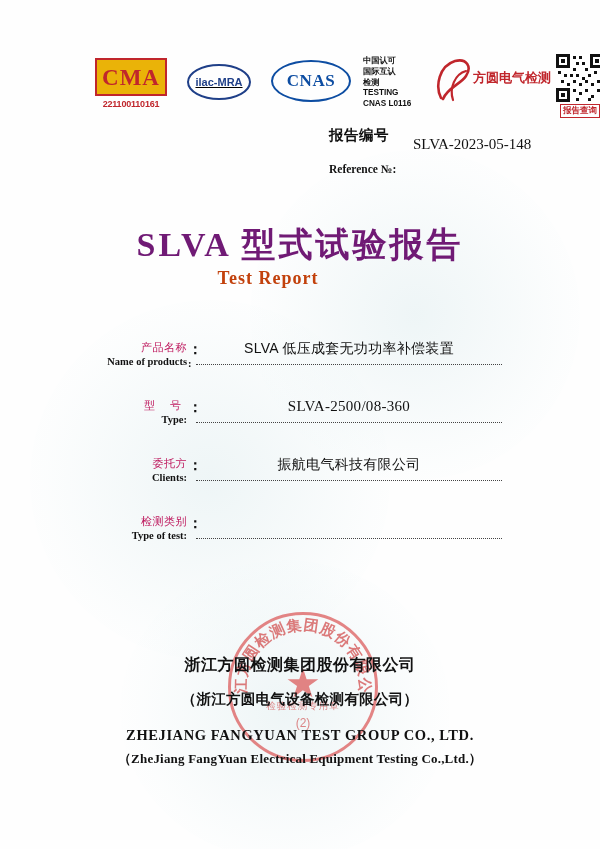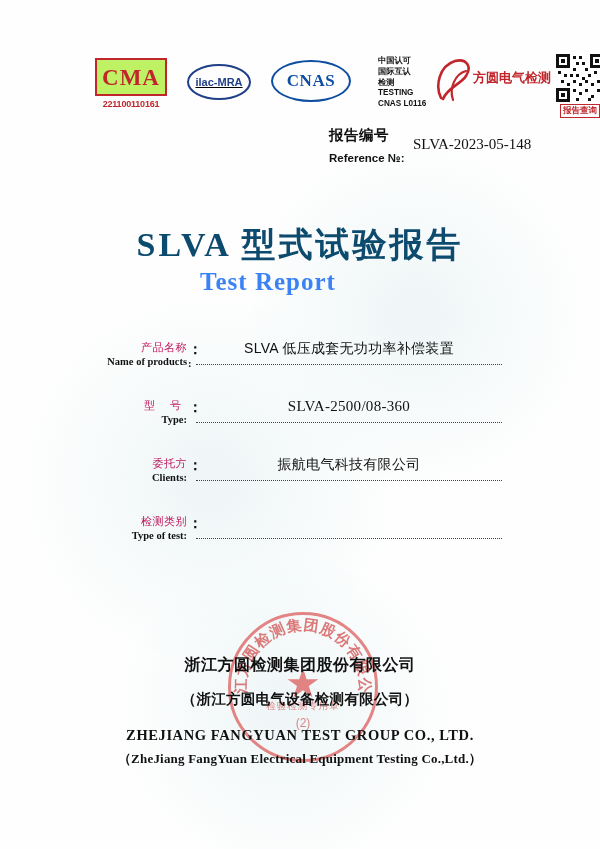--- a/index.html
+++ b/index.html
@@ -54,21 +54,21 @@
     width: 72px;
   }
   .cma-box {
     width: 72px;
     height: 38px;
     border: 2px solid #c0262c;
     box-sizing: border-box;
     display: flex;
     align-items: center;
     justify-content: center;
-    background: #bef264;
+    background: #eab308;
   }
   .cma-text {
     font-family: "Liberation Serif", serif;
     font-weight: bold;
     font-size: 23px;
     color: #c0262c;
     letter-spacing: 1px;
     line-height: 1;
   }
   .cma-num {
@@ -136,21 +136,21 @@
     justify-content: center;
     font-family: "Liberation Serif", serif;
     font-weight: bold;
     font-size: 17px;
     color: #0d4da2;
     letter-spacing: 0.5px;
   }
 
   
   .cnas-txt {
-    left: 283px;
+    left: 268px;
     top: -2px;
     width: 64px;
     font-family: "Liberation Sans", sans-serif;
     font-size: 8.2px;
     line-height: 1.32;
     color: #111;
     font-weight: bold;
   }
 
   
@@ -213,25 +213,25 @@
     width: 200px;
   }
   .refno-label-cn {
     font-family: "Liberation Sans", sans-serif;
     font-weight: bold;
     font-size: 14.5px;
     color: #111;
     letter-spacing: 0.5px;
   }
   .refno-label-en {
-    font-family: Liberation Sans, sans-serif;
+    font-family: Liberation Serif, serif;
     font-weight: bold;
     font-size: 11.5px;
     color: #111;
-    margin-top: 7px;
+    margin-top: 18px;
   }
   .refno-value {
     position: absolute;
     left: 84px;
     top: 10px;
     font-family: "Liberation Serif", serif;
     font-size: 15px;
     color: #111;
     white-space: nowrap;
   }
@@ -240,33 +240,33 @@
   .title-cn {
     position: absolute;
     top: 222px;
     left: 0;
     width: 600px;
     text-align: center;
     font-family: "Liberation Serif", serif;
     font-weight: bold;
     font-size: 34px;
     letter-spacing: 3px;
-    color: #0c4a6e;
+    color: #701a75;
   }
   .title-en {
     position: absolute;
     top: 268px;
     left: 0;
     width: 536px;
     text-align: center;
     font-family: "Liberation Serif", serif;
     font-weight: bold;
-    font-size: 25px;
+    font-size: 18px;
     letter-spacing: 1px;
-    color: #3b82f6;
+    color: #c2410c;
   }
 
   
   .fields {
     position: absolute;
     left: 0;
     top: 340px;
     width: 600px;
   }
   .field {

